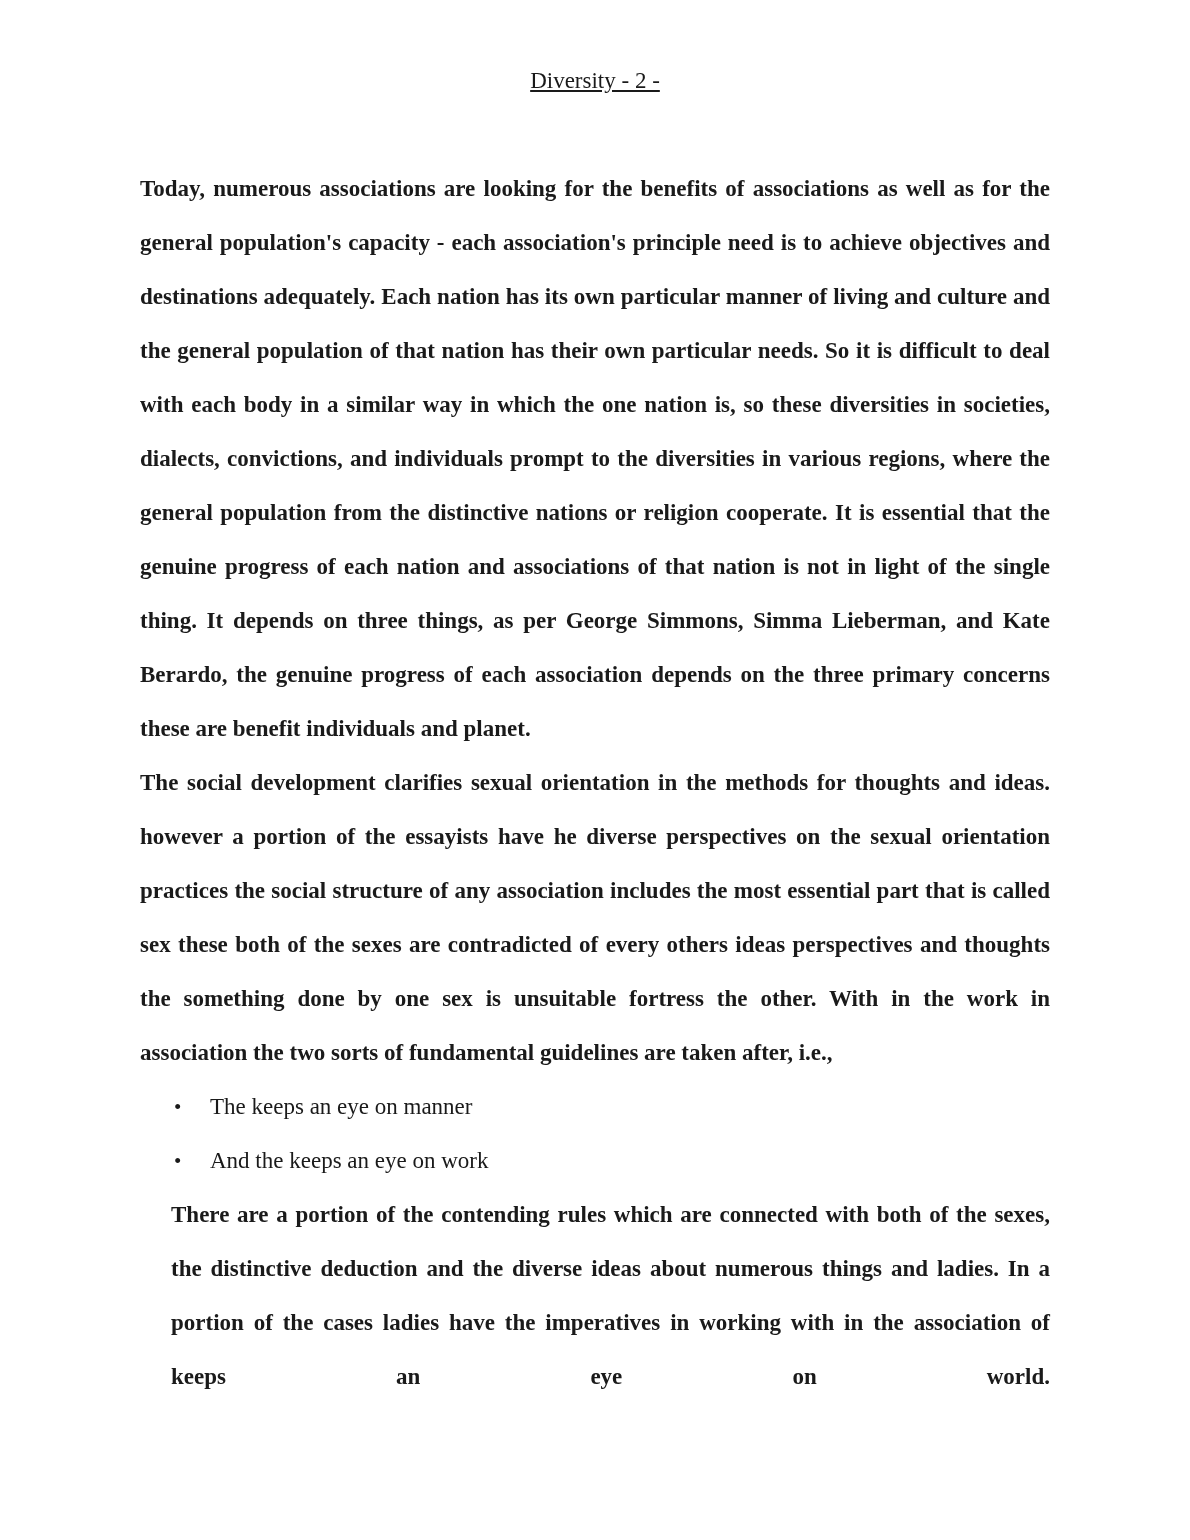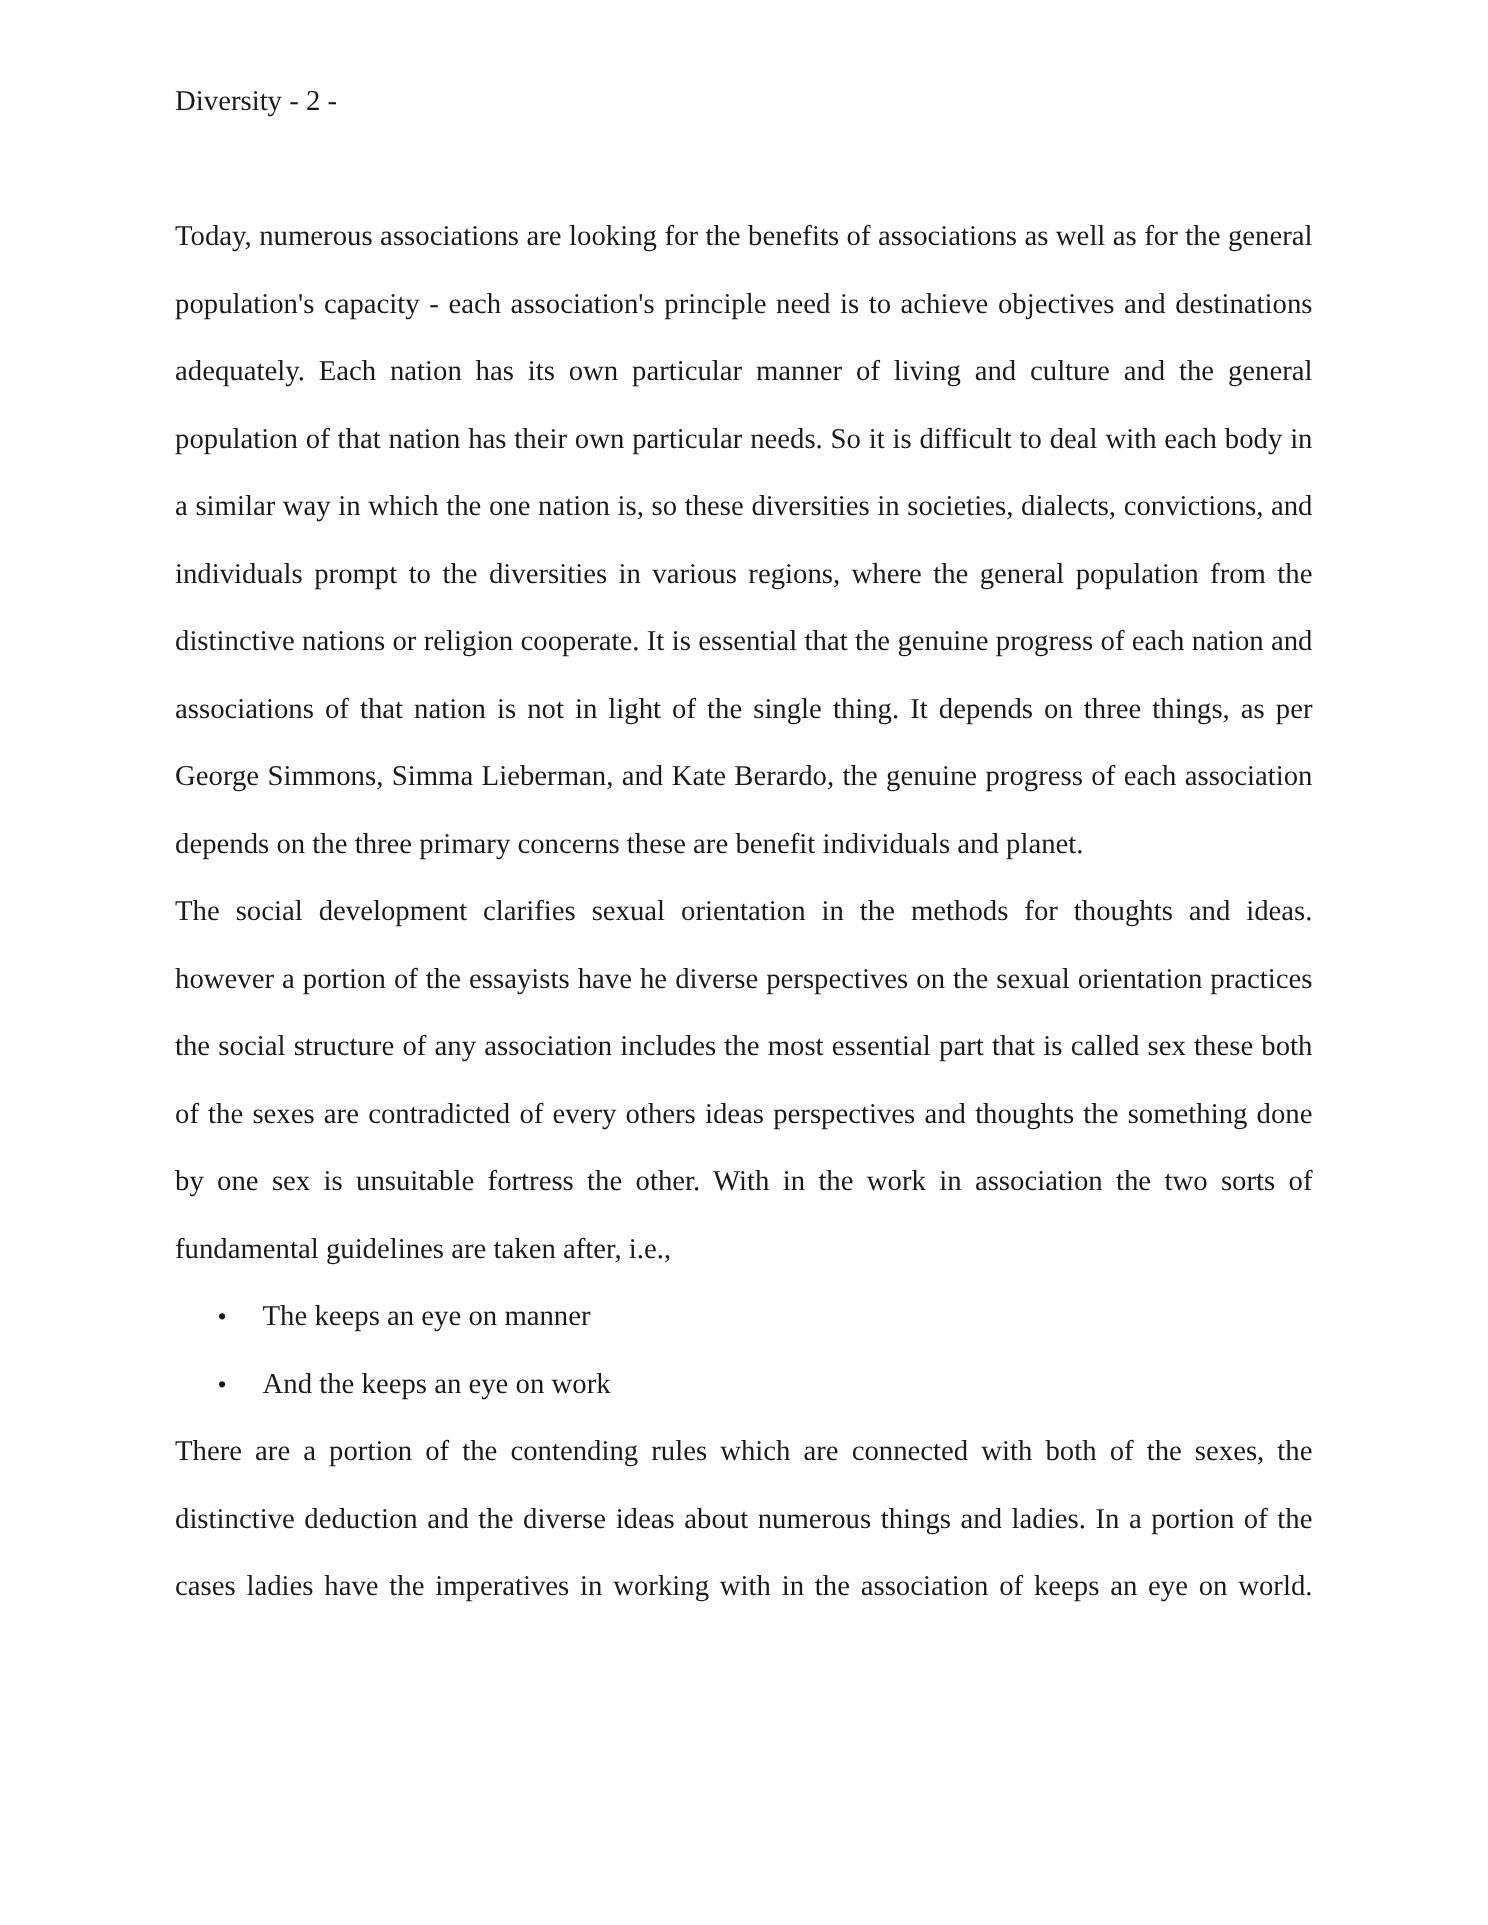--- a/index.html
+++ b/index.html
@@ -14,40 +14,43 @@
     background: #ffffff;
     overflow: hidden;
     font-family: "Liberation Serif", serif;
     color: #1a1a1a;
   }
   .header {
     position: absolute;
     top: 66px;
     left: 140px;
     width: 910px;
-    text-align: left;
+    text-align: center;
     font-size: 23px;
     line-height: 30px;
     white-space: nowrap;
+    text-decoration: underline;
   }
   .body-text {
     position: absolute;
     top: 162px;
     left: 140px;
     width: 910px;
     font-size: 23px;
     line-height: 54px;
   }
   .para {
     margin: 0;
     text-align: justify;
     text-align-last: left;
+    font-weight: bold;
   }
   .para.justify-last {
     text-align-last: justify;
+    margin-left: 31px;
   }
   .bullets {
     margin: 0;
     padding: 0;
     list-style: none;
   }
   .bullets li {
     position: relative;
     padding-left: 70px;
     text-align: left;

